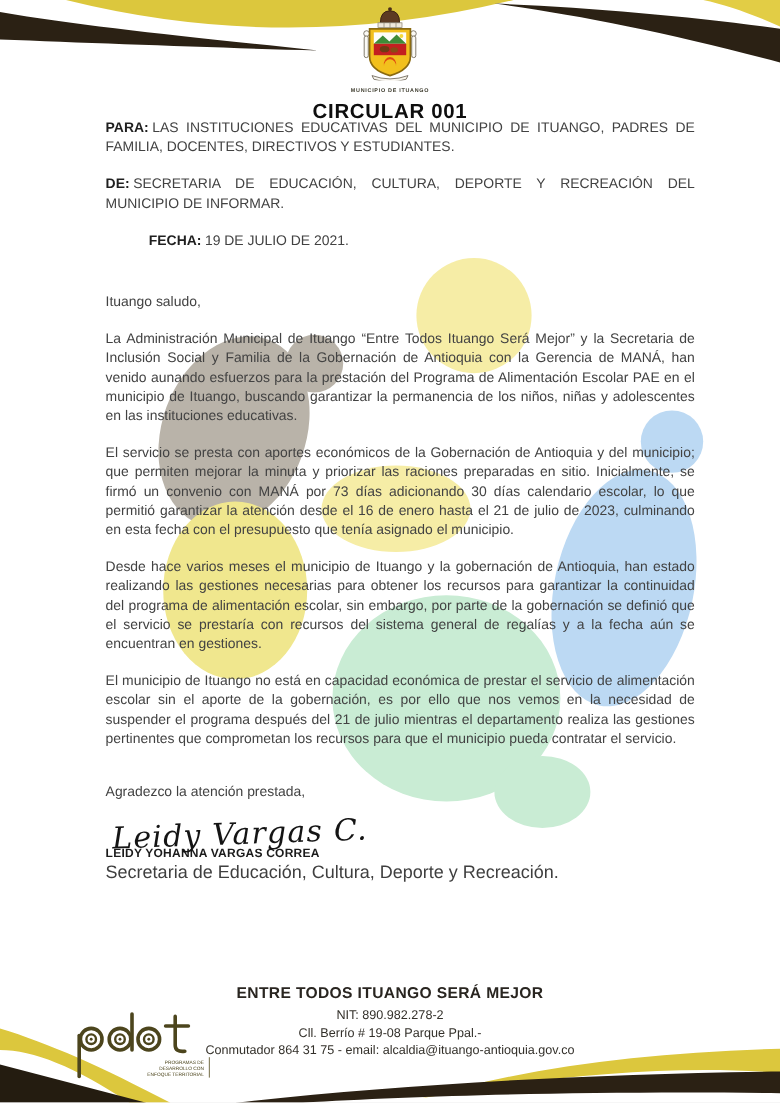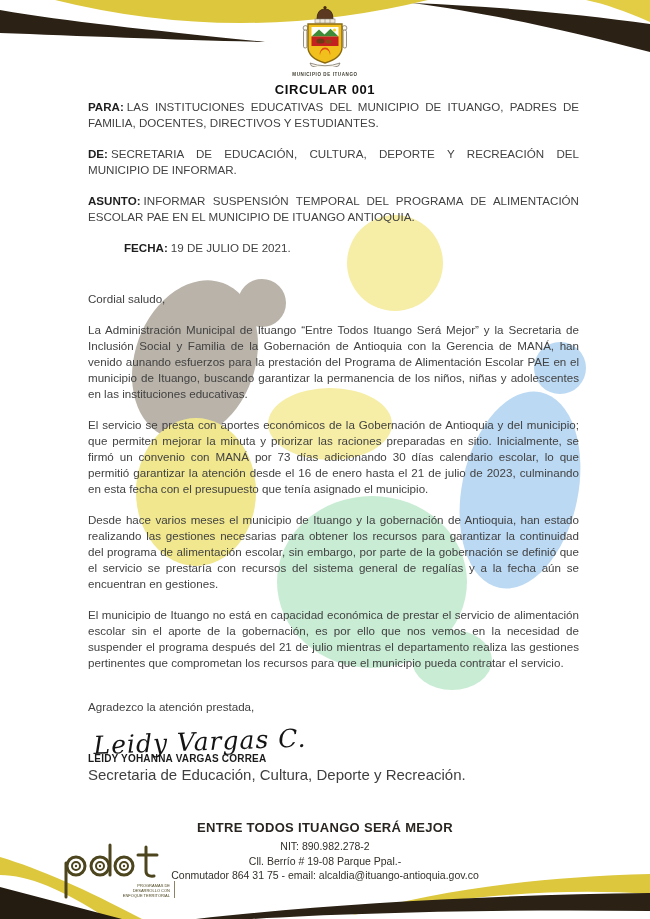--- a/index.html
+++ b/index.html
@@ -5,21 +5,21 @@
   html,body{margin:0;padding:0;background:#e8e8e8;}
   .page{position:relative;width:650px;height:919px;margin:0 auto;background:#ffffff;overflow:hidden;
         font-family:"Liberation Sans",sans-serif;color:#424242;}
   svg{display:block;}
   .top-deco{position:absolute;top:0;left:0;z-index:1;}
   .bottom-deco{position:absolute;bottom:0;left:0;z-index:1;}
   .watermark{position:absolute;top:0;left:0;z-index:0;}
   .header{position:absolute;top:5px;left:0;right:0;text-align:center;z-index:2;}
   .crest{display:inline-block;}
   .crest-caption{font-size:4.5px;letter-spacing:.6px;font-weight:bold;color:#3c3a2c;margin-top:1px;}
-  .circular-title{font-size:13px;font-weight:800;letter-spacing:.6px;color:#0e0e0e;margin-top:5px;}
+  .circular-title{font-size:17px;font-weight:800;letter-spacing:.6px;color:#0e0e0e;margin-top:5px;}
   .content{position:absolute;top:99px;left:88px;width:491px;z-index:2;}
   .para{margin:0 0 15px 0;font-size:11.6px;line-height:16px;text-align:justify;}
   .lbl{color:#1f1f1f;padding-right:3px;}
   .gap-lg{margin-bottom:35px;padding-left:36px;}
   .closing{margin-top:28px;margin-bottom:16px;}
   .sigblock{margin-top:10px;}
   .sig-script{font-family:"DejaVu Serif",serif;font-style:italic;font-size:25px;color:#141414;
               transform:rotate(-2deg);transform-origin:left bottom;margin:0 0 -7px 6px;letter-spacing:1px;}
   .sig-name{font-size:10px;font-weight:bold;color:#1b1b1b;letter-spacing:.2px;}
   .sig-role{font-size:15px;color:#3f3f3f;margin-top:2px;}
@@ -77,24 +77,23 @@
       <path d="M27,45 a5.2,6 0 1,0 10,0 a3.4,4 0 1,1 -10,0" fill="#e04a10" transform="rotate(180 32 47.6)"></path>
       <path d="M17,58 Q32,63.5 47,58 L45.5,61 Q32,65.5 18.5,61 Z" fill="#f7f4ec" stroke="#6b6456" stroke-width="0.7"></path>
     </svg>
     <div class="crest-caption">MUNICIPIO DE ITUANGO</div>
     <div class="circular-title">CIRCULAR 001</div>
   </div>
 
   <div class="content">
     <p class="para"><b class="lbl">PARA:</b><span>LAS INSTITUCIONES EDUCATIVAS DEL MUNICIPIO DE ITUANGO, PADRES DE FAMILIA, DOCENTES, DIRECTIVOS Y ESTUDIANTES.</span></p>
     <p class="para"><b class="lbl">DE:</b><span>SECRETARIA DE EDUCACIÓN, CULTURA, DEPORTE Y RECREACIÓN DEL MUNICIPIO DE INFORMAR.</span></p>
-    <p class="para"><b class="lbl">ASUNTO:</b><span>INFORMAR SUSPENSIÓN TEMPORAL DEL PROGRAMA DE ALIMENTACIÓN ESCOLAR PAE EN EL MUNICIPIO DE ITUANGO ANTIOQUIA.</span></p>
     <p class="para gap-lg"><b class="lbl">FECHA:</b><span>19 DE JULIO DE 2021.</span></p>
 
-    <p class="para">Cordial saludo,</p>
+    <p class="para">Ituango saludo,</p>
     <p class="para">La Administración Municipal de Ituango “Entre Todos Ituango Será Mejor” y la Secretaria de Inclusión Social y Familia de la Gobernación de Antioquia con la Gerencia de MANÁ, han venido aunando esfuerzos para la prestación del Programa de Alimentación Escolar PAE en el municipio de Ituango, buscando garantizar la permanencia de los niños, niñas y adolescentes en las instituciones educativas.</p>
     <p class="para">El servicio se presta con aportes económicos de la Gobernación de Antioquia y del municipio; que permiten mejorar la minuta y priorizar las raciones preparadas en sitio. Inicialmente, se firmó un convenio con MANÁ por 73 días adicionando 30 días calendario escolar, lo que permitió garantizar la atención desde el 16 de enero hasta el 21 de julio de 2023, culminando en esta fecha con el presupuesto que tenía asignado el municipio.</p>
     <p class="para">Desde hace varios meses el municipio de Ituango y la gobernación de Antioquia, han estado realizando las gestiones necesarias para obtener los recursos para garantizar la continuidad del programa de alimentación escolar, sin embargo, por parte de la gobernación se definió que el servicio se prestaría con recursos del sistema general de regalías y a la fecha aún se encuentran en gestiones.</p>
     <p class="para">El municipio de Ituango no está en capacidad económica de prestar el servicio de alimentación escolar sin el aporte de la gobernación, es por ello que nos vemos en la necesidad de suspender el programa después del 21 de julio mientras el departamento realiza las gestiones pertinentes que comprometan los recursos para que el municipio pueda contratar el servicio.</p>
     <p class="para closing">Agradezco la atención prestada,</p>
 
     <div class="sigblock">
       <div class="sig-script">Leidy Vargas C.</div>
       <div class="sig-name">LEIDY YOHANNA VARGAS CORREA</div>
       <div class="sig-role">Secretaria de Educación, Cultura, Deporte y Recreación.</div>

